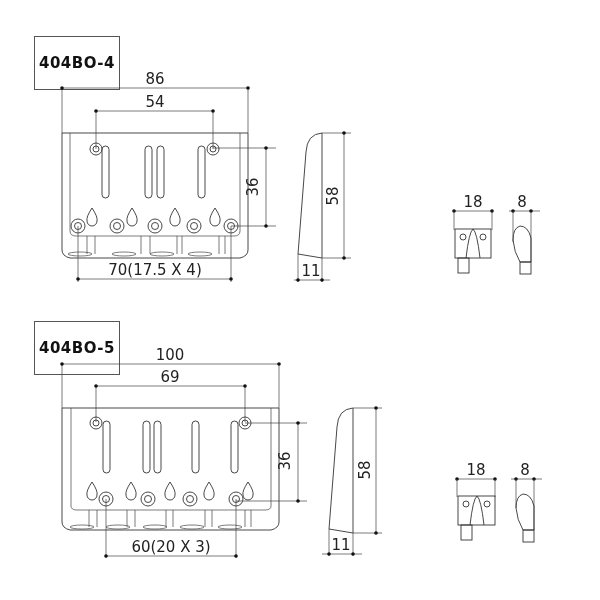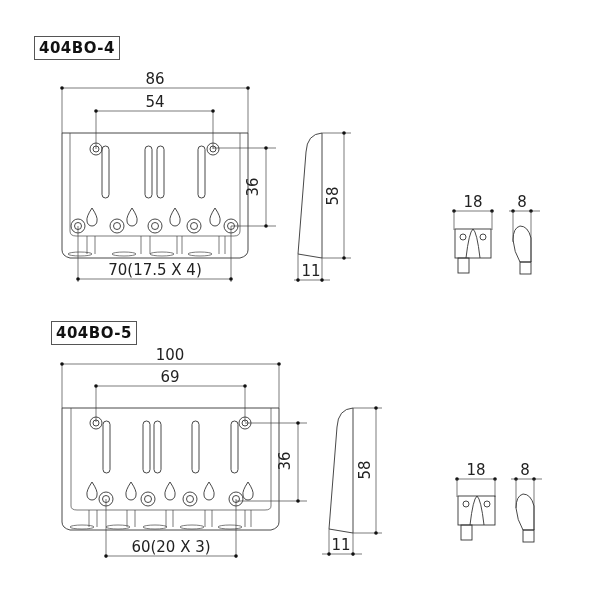--- a/index.html
+++ b/index.html
@@ -1,32 +1,32 @@
 <!DOCTYPE html>
 <html><head>
 <meta charset="utf-8">
 <style>
   html, body { margin: 0; padding: 0; background: #ffffff; }
   body { width: 600px; height: 600px; position: relative; overflow: hidden; font-family: "DejaVu Sans", sans-serif; }
   .label-box {
     position: absolute; border: 1px solid #555; background: #fff;
     font-family: "DejaVu Sans", sans-serif; font-weight: bold; font-size: 15px;
-    color: #111; padding: 2px 4px; line-height: 18px; letter-spacing: 0.5px;
+    color: #111; padding: 17px 4px; line-height: 18px; letter-spacing: 0.5px;
   }
   svg { position: absolute; left: 0; top: 0; }
   .dim-text { font-family: "DejaVu Sans", sans-serif; font-size: 15px; fill: #222; }
   .ln { stroke: #333; stroke-width: 0.9; fill: none; }
   .thin { stroke: #444; stroke-width: 0.7; fill: none; }
   .dot { fill: #111; }
 </style>
 </head>
 <body>
 
 <div class="label-box" style="left:34px;top:36px;">404BO-4</div>
-<div class="label-box" style="left:34px;top:321px;margin-left:17px;">404BO-5</div>
+<div class="label-box" style="left:34px;top:321px;">404BO-5</div>
 
 <svg width="600" height="600" viewBox="0 0 600 600">
 
   <g>
 
     <line class="thin" x1="62" y1="88" x2="248" y2="88"></line>
     <line class="thin" x1="62" y1="88" x2="62" y2="133"></line>
     <line class="thin" x1="248" y1="88" x2="248" y2="133"></line>
     <circle class="dot" cx="62" cy="88" r="1.8"></circle>
       <circle class="dot" cx="248" cy="88" r="1.8"></circle>

